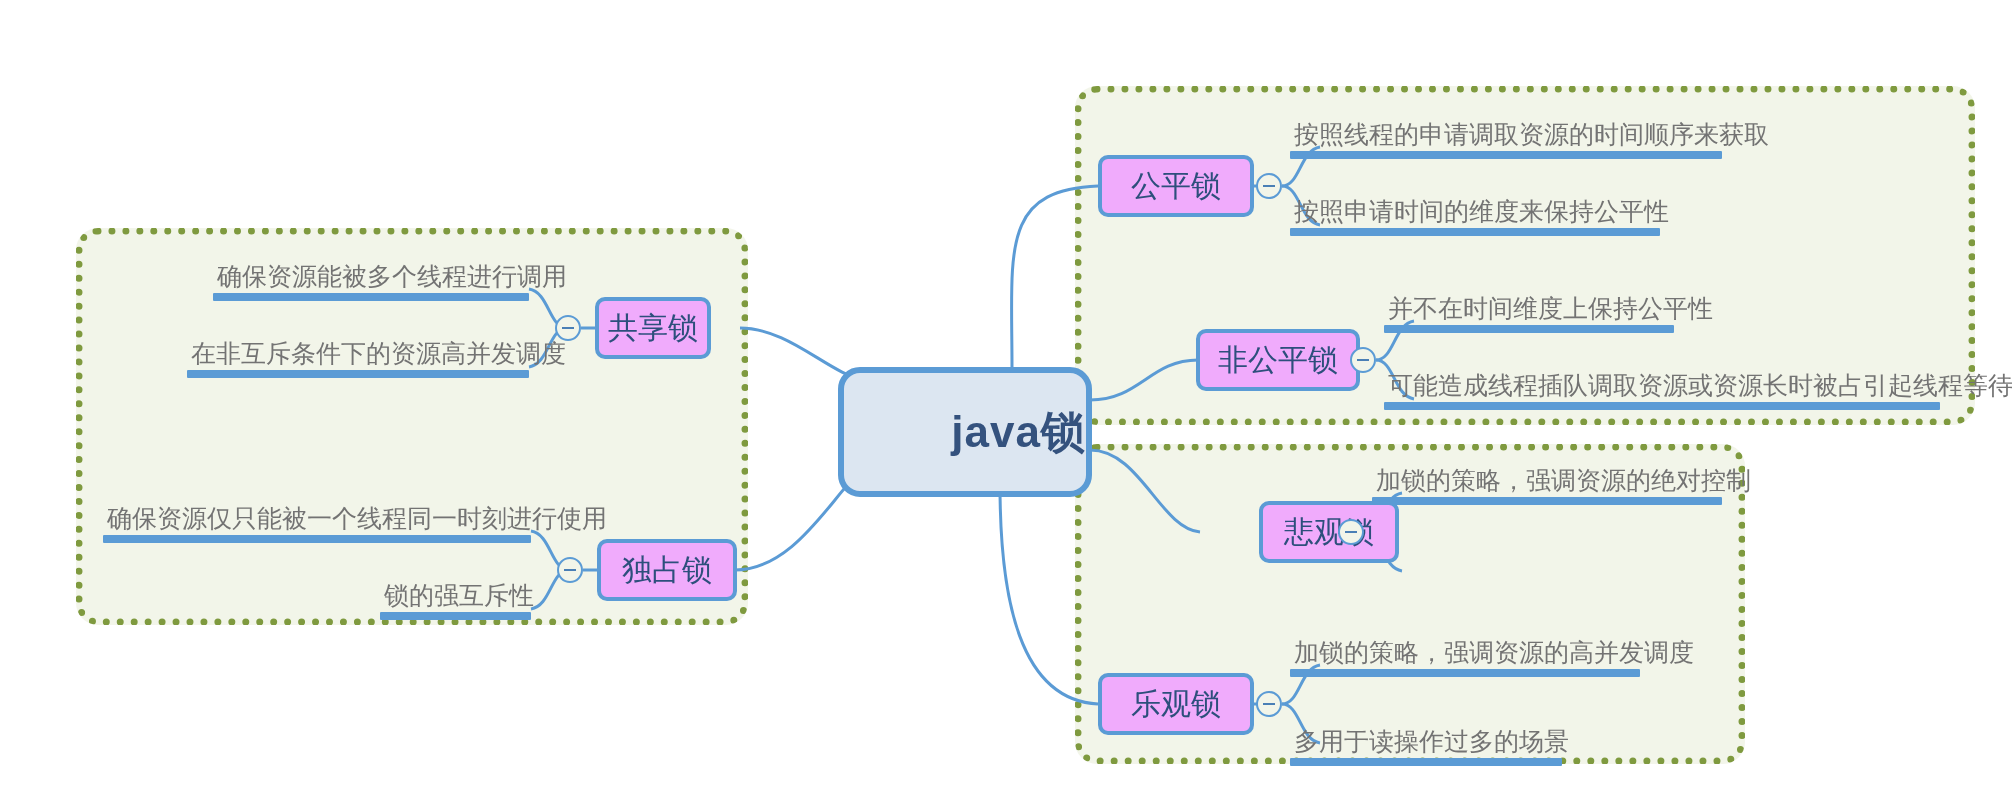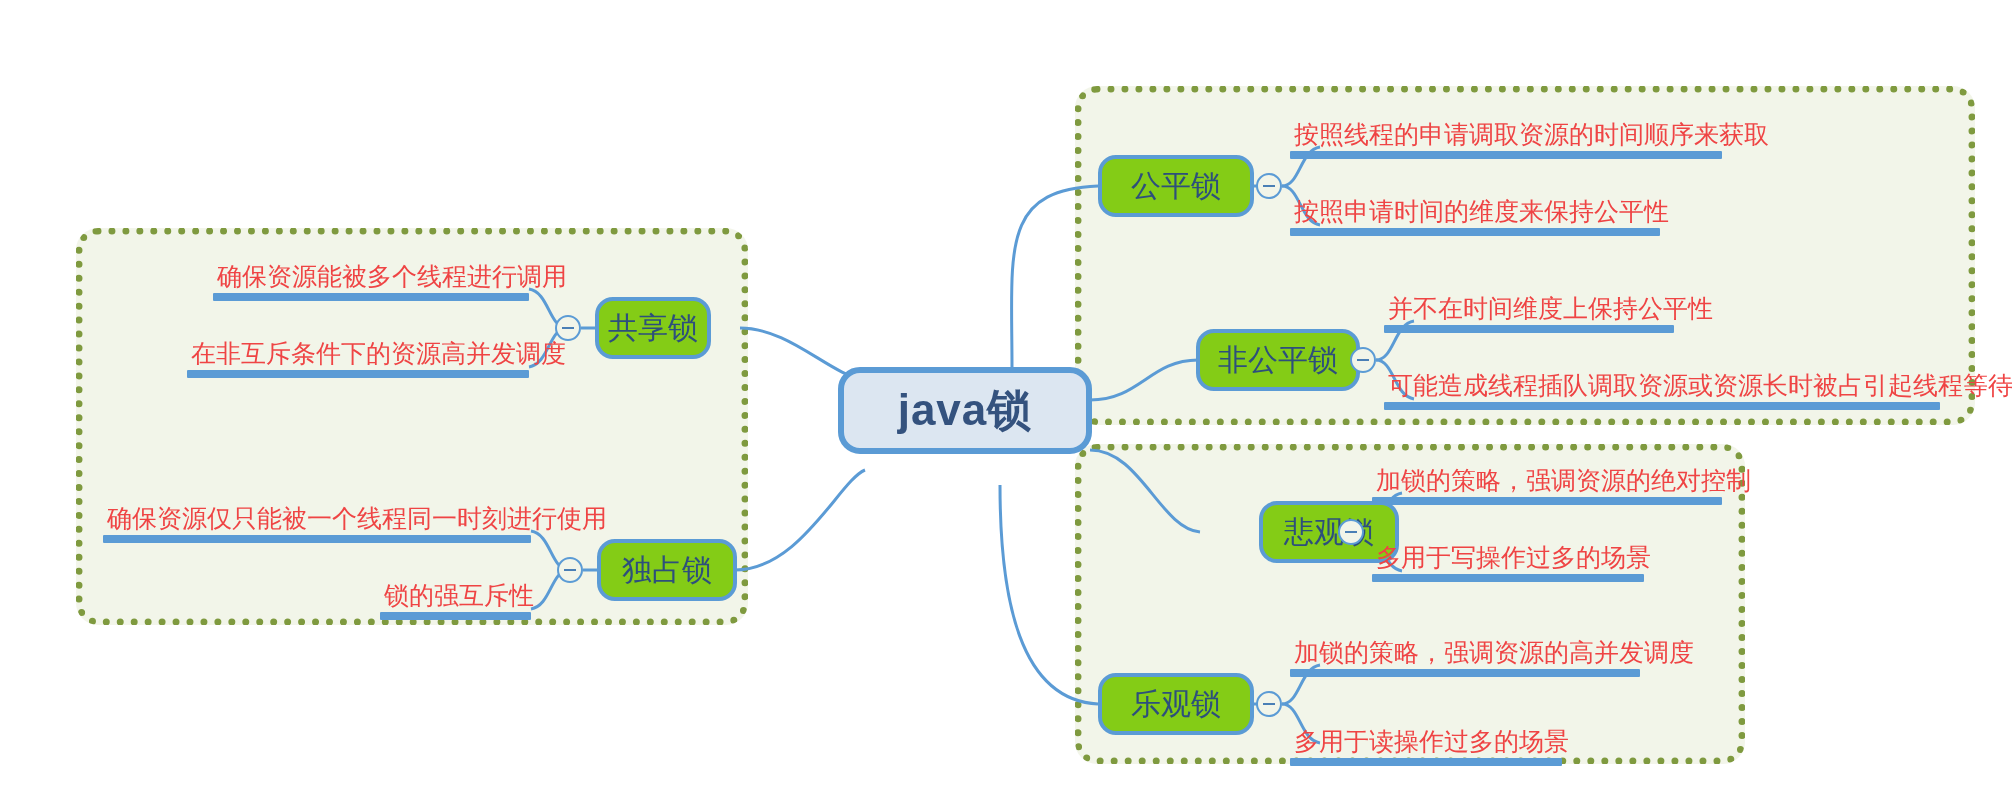--- a/index.html
+++ b/index.html
@@ -31,23 +31,23 @@
     left: 0;
     top: 0;
     width: 2012px;
     height: 802px;
     pointer-events: none;
   }
   
   .node {
     position: absolute;
     box-sizing: border-box;
-    background: #84cc16;
+    background: #f0abfc;
     border: 4px solid #5b9bd5;
-    border-radius: 18px;
+    border-radius: 10px;
     display: flex;
     align-items: center;
     justify-content: center;
     color: #2f4f7f;
     white-space: nowrap;
   }
   .node.root {
     background: #dce6f1;
     border: 6px solid #5b9bd5;
     border-radius: 22px;
@@ -81,21 +81,21 @@
     background: #4a7fb5;
   }
   
   .leaf {
     position: absolute;
     box-sizing: border-box;
   }
   .leaf .leaf-text {
     display: block;
     font-size: 25px;
-    color: #ef4444;
+    color: #737373;
     white-space: nowrap;
     line-height: 1.15;
     padding: 0 4px 2px 4px;
   }
   .leaf .leaf-bar {
     display: block;
     height: 8px;
     background: #5b9bd5;
     border-radius: 1px;
   }
@@ -145,21 +145,21 @@
       <path d="M 595,328 L 581,328"></path>
       <path d="M 567,328 C 549,328 549,292 529,289"></path>
       <path d="M 567,328 C 549,328 549,364 529,367"></path>
 
       <path d="M 597,570 L 583,570"></path>
       <path d="M 569,570 C 551,570 551,534 531,531"></path>
       <path d="M 569,570 C 551,570 551,606 531,609"></path>
     </g>
   </svg>
 
-  <div class="node root" style="left:838px; top:367px; width:254px; height:87px;">
+  <div class="node root" style="left:838px; top:367px; width:254px; height:130px;justify-content:flex-end;">
     <span>java锁</span>
   </div>
 
   <div class="node branch" style="left:1098px; top:155px; width:156px; height:62px;">
     <span>公平锁</span>
   </div>
   <div class="collapse-toggle" style="left:1256px; top:173px;"></div>
 
   <div class="leaf right" style="left:1290px; top:120px; width:432px;">
     <span class="leaf-text">按照线程的申请调取资源的时间顺序来获取</span>
@@ -186,24 +186,20 @@
 
   <div class="node branch" style="left:1259px; top:501px; width:140px; height:62px;">
     <span>悲观锁</span>
   </div>
   <div class="collapse-toggle" style="left:1338px; top:519px;"></div>
 
   <div class="leaf right" style="left:1372px; top:466px; width:350px;">
     <span class="leaf-text">加锁的策略，强调资源的绝对控制</span>
     <span class="leaf-bar"></span>
   </div>
-  <div class="leaf right" style="left:1372px; top:543px; width:272px;">
-    <span class="leaf-text">多用于写操作过多的场景</span>
-    <span class="leaf-bar"></span>
-  </div>
 
   <div class="node branch" style="left:1098px; top:673px; width:156px; height:62px;">
     <span>乐观锁</span>
   </div>
   <div class="collapse-toggle" style="left:1256px; top:691px;"></div>
 
   <div class="leaf right" style="left:1290px; top:638px; width:350px;">
     <span class="leaf-text">加锁的策略，强调资源的高并发调度</span>
     <span class="leaf-bar"></span>
   </div>

